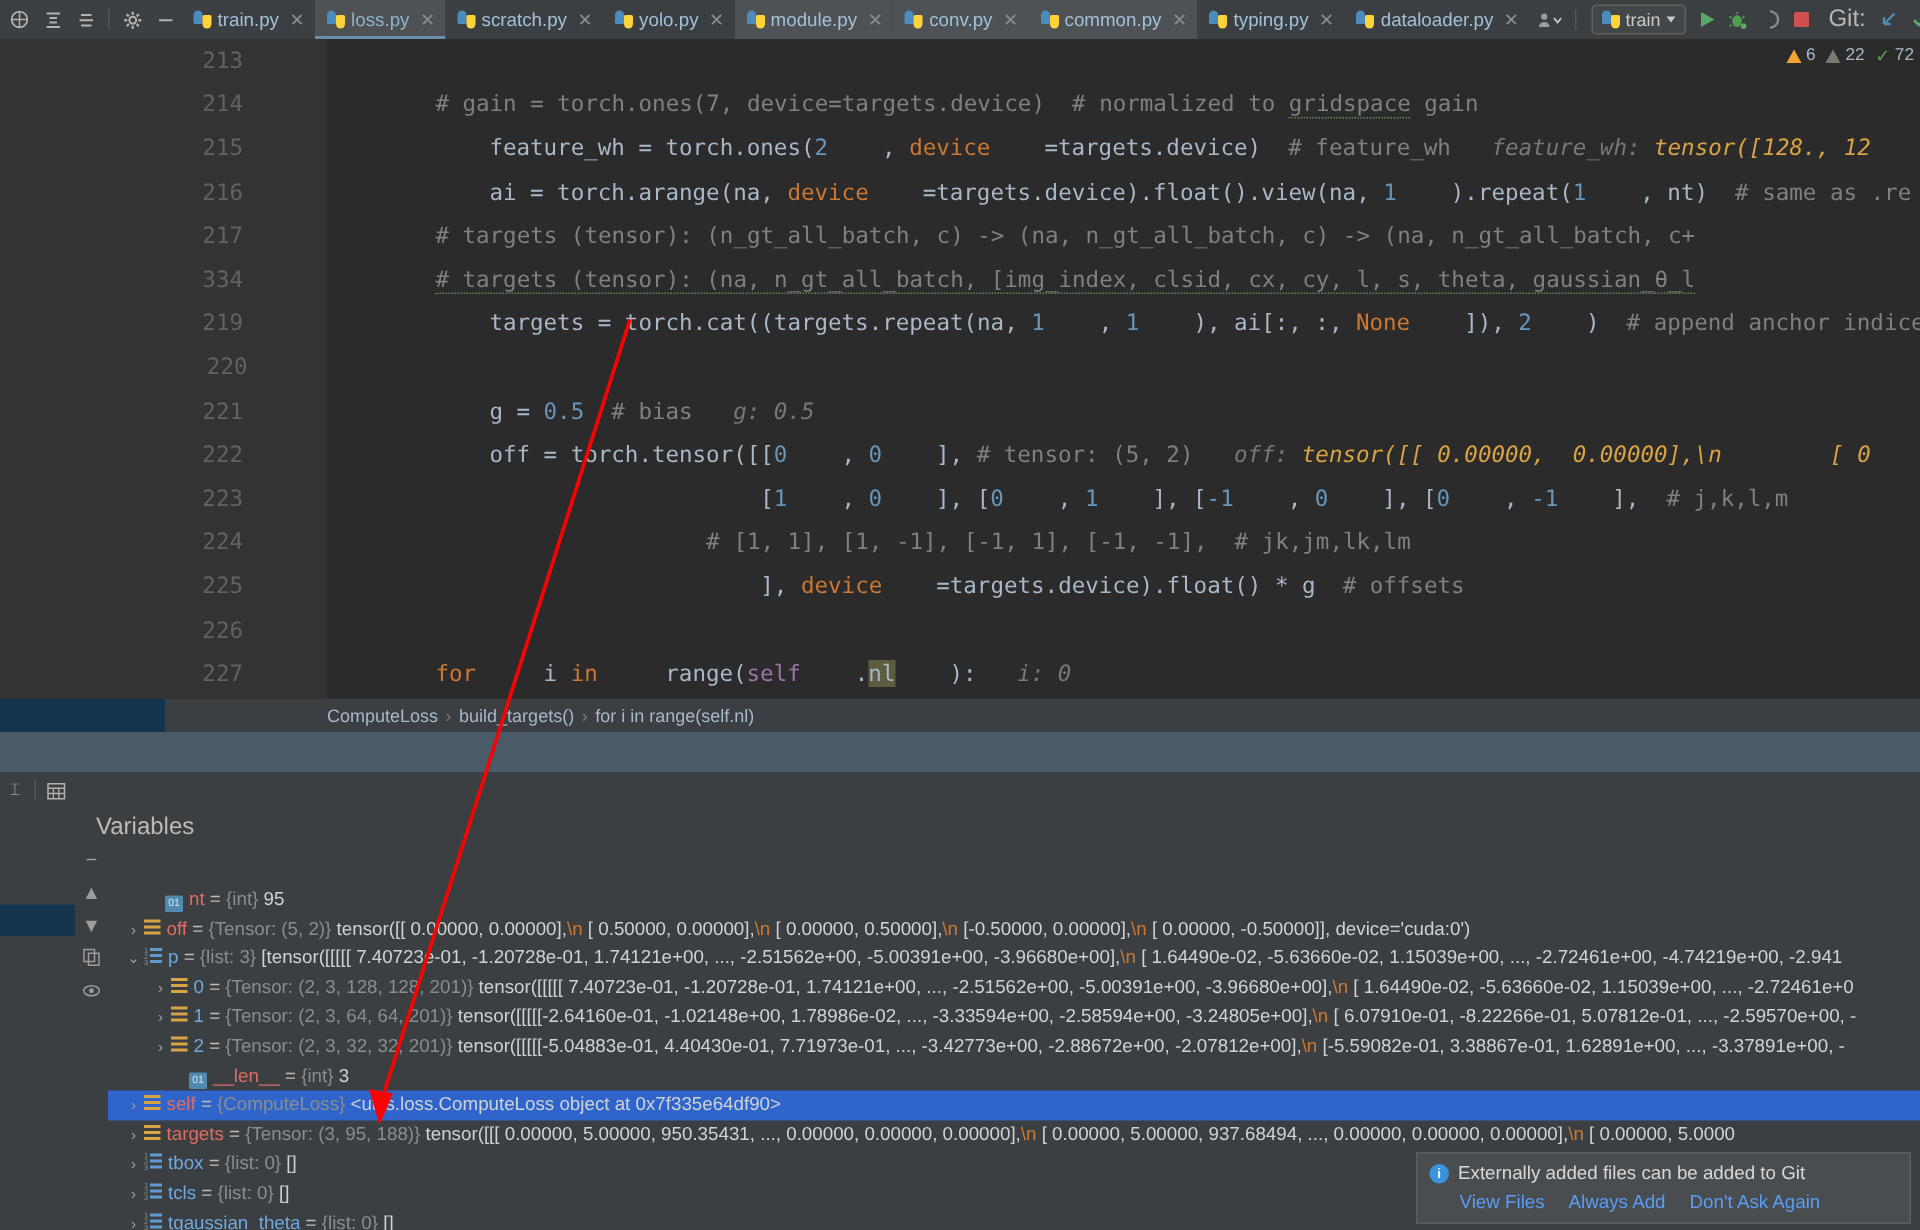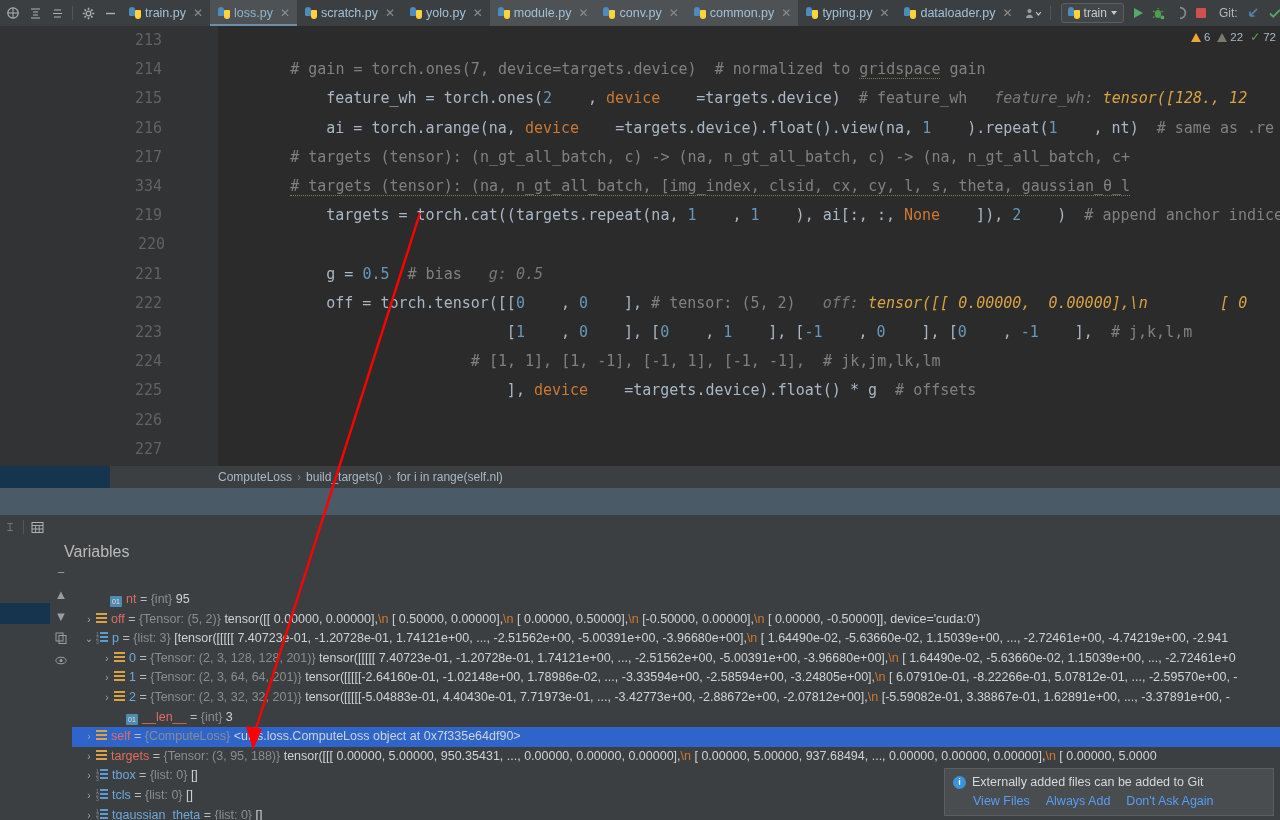--- a/index.html
+++ b/index.html
@@ -32,21 +32,21 @@
   }
   .pyicon {
     width:12px; height:12px; position:relative; display:inline-block; flex:none;
   }
   .pyicon::before, .pyicon::after {
     content:""; position:absolute; width:6px; height:9px; border-radius:3px 3px 1px 1px;
   }
   .pyicon::before { background:#4b8bbe; left:0; top:0; }
   .pyicon::after  { background:#ffd43b; right:0; bottom:0; border-radius:1px 1px 3px 3px; }
   .caret { width:0;height:0;border-left:3.5px solid transparent;border-right:3.5px solid transparent;border-top:4px solid #c8cacb; }
-  .gitlbl { color:#b4b6b8; font-size:12px; margin:0 4px 0 8px; }
+  .gitlbl { color:#b4b6b8; font-size:16px; margin:0 4px 0 8px; }
   .tri-run { width:0;height:0;border-left:9px solid #59a869;border-top:5.5px solid transparent;border-bottom:5.5px solid transparent; margin:0 4px; }
   .stop-sq { width:10px;height:10px;background:#d0504f;border-radius:1px;margin:0 5px; }
 
   
   .tabs {
     display:flex; align-items:center; height:26px; overflow:hidden; flex:none;
   }
   .tab {
     display:flex; align-items:center; gap:4px; padding:0 7px 0 8px; height:26px;
     color:#a2c0d8; font-size:12.5px; white-space:nowrap; position:relative;
@@ -366,20 +366,23 @@
       <div class="code-line" style="top:262.8px;">
         <span class="c-def">                    [</span><span class="c-num">1</span><span class="c-def">, </span><span class="c-num">0</span><span class="c-def">], [</span><span class="c-num">0</span><span class="c-def">, </span><span class="c-num">1</span><span class="c-def">], [</span><span class="c-num">-1</span><span class="c-def">, </span><span class="c-num">0</span><span class="c-def">], [</span><span class="c-num">0</span><span class="c-def">, </span><span class="c-num">-1</span><span class="c-def">],</span><span class="c-cmt">  # j,k,l,m</span>
       </div>
       <div class="code-line" style="top:292px;">
         <span class="c-cmt">                    # [1, 1], [1, -1], [-1, 1], [-1, -1],  # jk,jm,lk,lm</span>
       </div>
       <div class="code-line" style="top:321.2px;">
         <span class="c-def">                    ], </span><span class="c-kw">device</span><span class="c-def">=targets.device).float() * g</span><span class="c-cmt">  # offsets</span>
       </div>
       <div class="code-line" style="top:350.4px;"></div>
+      <div class="code-line" style="top:379.6px;">
+        <span class="c-kw">for </span><span class="c-def">i </span><span class="c-kw">in </span><span class="c-def">range(</span><span class="c-kw2">self</span><span class="c-def">.</span><span class="hl-ident">nl</span><span class="c-def">):</span><span class="c-hint">   i: 0</span>
+      </div>
       <div class="code-line" style="top:408.8px;">
         
       </div>
 
     </div>
 
     <div class="inspect">
       <span class="warn-tri"></span>
       <span>6</span>
       <span class="warn-tri grey" style="margin-left:4px;"></span>

